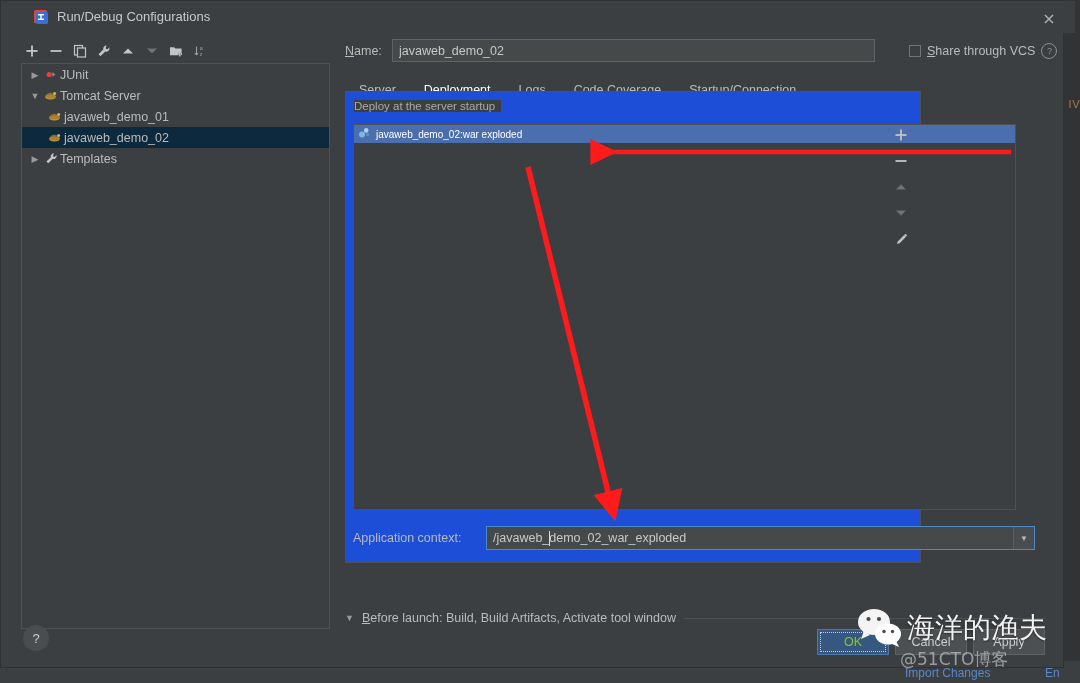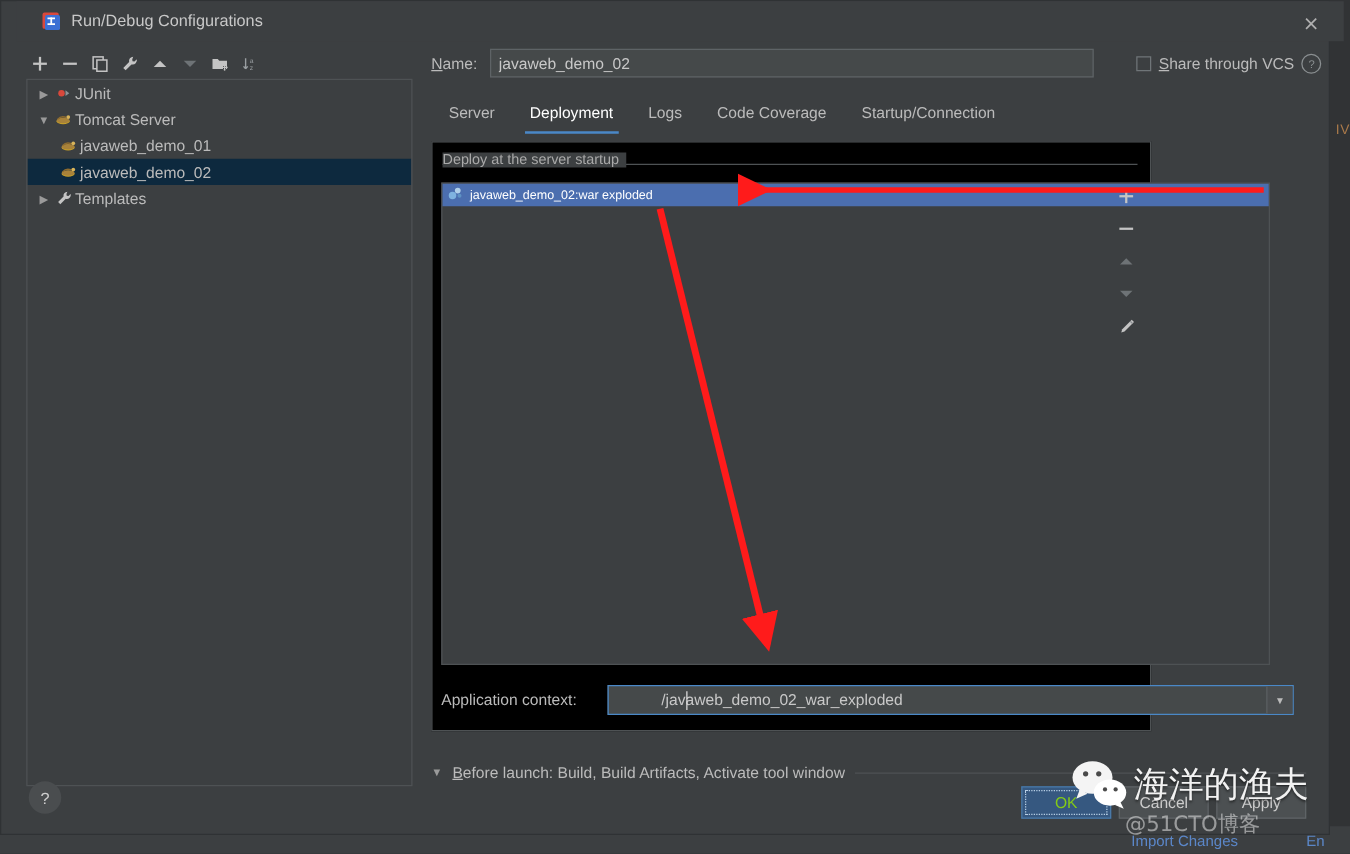--- a/index.html
+++ b/index.html
@@ -157,24 +157,24 @@
     font-size: 12.5px; color: #bbbbbb; cursor: pointer;
     position: relative;
   }
   .tab.active { color: #ffffff; }
   .tab.active::after {
     content: ""; position: absolute; left: 10px; right: 10px;
     bottom: -4px; height: 2px; background: #4a88c7;
   }
 
   .panel {
-    position: absolute; left: 344px; top: 112px;
+    position: absolute; left: 344px; top: 90px;
     width: 576px; height: 472px;
     border: 1px solid #4e5254; box-sizing: border-box;
-    background: #000000;
+    background: #1d4ed8;
   }
   .group-label {
     position: absolute; left: 8px; top: 8px;
     font-size: 11.5px; color: #a9a9a9; background: #3c3f41;
     padding-right: 6px;
   }
   .group-line {
     position: absolute; left: 8px; right: 10px; top: 17px; height: 1px;
     background: #4e5254;
   }
@@ -208,21 +208,20 @@
   .ctx-combo {
     position: absolute; left: 140px; bottom: 12px;
     width: 549px; height: 24px;
     border: 1px solid #4a88c7; box-sizing: border-box;
     background: #45494a; display: flex; align-items: stretch;
   }
   .ctx-input {
     flex: 1; background: transparent; border: none; outline: none;
     color: #c8c8c8; font-size: 12.5px; padding: 0 6px;
     font-family: "Liberation Sans", sans-serif;
-    margin-left: 36px;
   }
   .ctx-caret {
     position: absolute; left: 203px; bottom: 16px;
     width: 1px; height: 15px; background: #dddddd;
   }
   .ctx-arrow {
     width: 20px; background: #4a4d4f;
     border-left: 1px solid #5a5f62;
     display: flex; align-items: center; justify-content: center;
     color: #bbbbbb; font-size: 8px; cursor: pointer;

